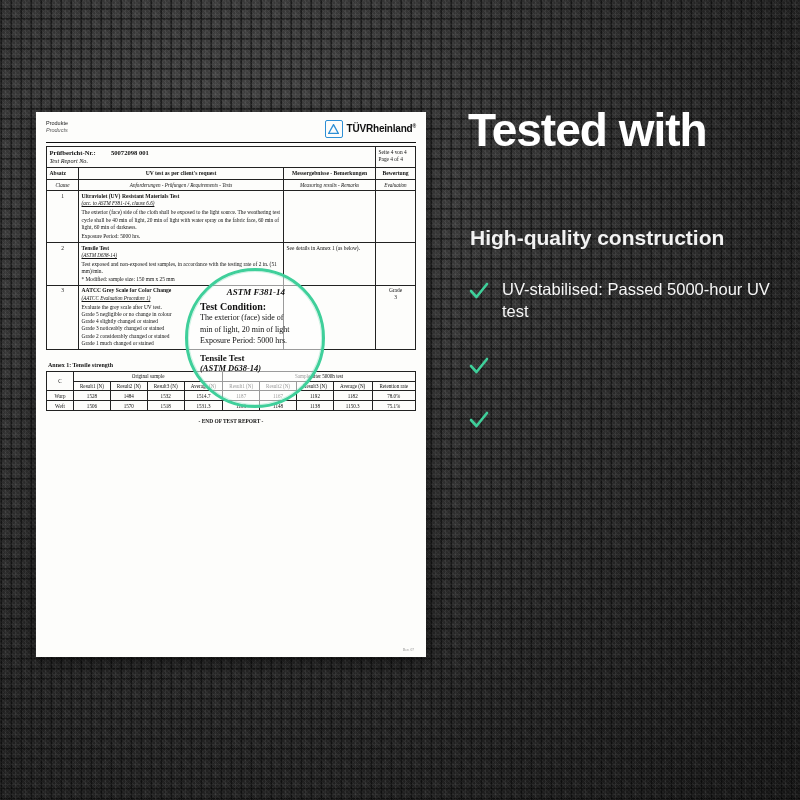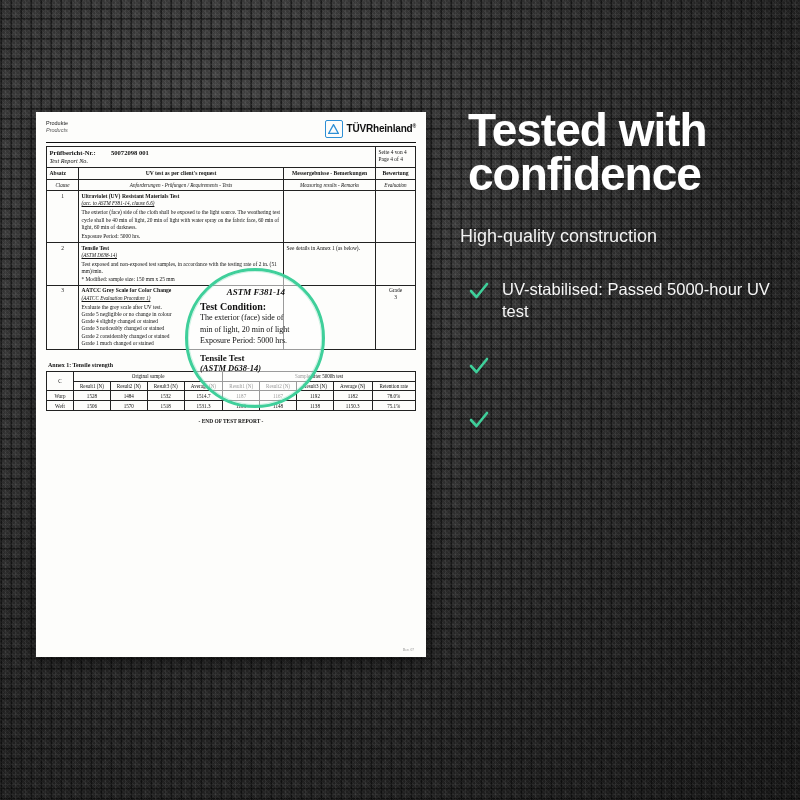--- a/index.html
+++ b/index.html
@@ -82,22 +82,22 @@
   .lp4{font-size:9px;font-weight:bold;margin-top:6px;}
   .lp5{font-size:8.5px;font-weight:bold;font-style:italic;}
   
   .headline{
     position:absolute;left:468px;top:108px;width:320px;
     color:#fff;font-weight:bold;line-height:.96;
     font-size:46px;letter-spacing:-1px;
   }
   .headline .l2{display:block;}
   .subhead{
-    position:absolute;left:460px;top:226px;width:320px;
-    color:#f2f2f2;font-size:18px;font-weight:400;
+    position:absolute;left:470px;top:226px;width:320px;
+    color:#f2f2f2;font-size:21px;font-weight:700;
   }
   .bullets{position:absolute;left:468px;top:278px;width:322px;}
   .bullet{display:flex;gap:12px;margin-bottom:30px;}
   .check{flex:0 0 auto;width:22px;height:22px;margin-top:2px;}
   .check svg{display:block;}
   .btxt{color:#f5f5f5;font-size:16.5px;line-height:1.35;}
 </style>
 </head>
 <body>
 
@@ -252,21 +252,20 @@
       <div class="lp3">The exterior (face) side of</div>
       <div class="lp3">min of light, 20 min of light</div>
       <div class="lp3">Exposure Period: 5000 hrs.</div>
       <div class="lp4">Tensile Test</div>
       <div class="lp5">(ASTM D638-14)</div>
     </div>
   </div>
 
   <div class="headline">
     <span>Tested with</span>
-    <span class="l2">confidence</span>
   </div>
 
   <div class="subhead">High-quality construction</div>
 
   <div class="bullets">
     <div class="bullet">
       <span class="check">
         <svg width="22" height="22" viewBox="0 0 22 22">
             <path d="M3 11 L8.5 17 L19 4" fill="none" stroke="#3fcf9a" stroke-width="2.6" stroke-linecap="round" stroke-linejoin="round"></path>
           </svg>

